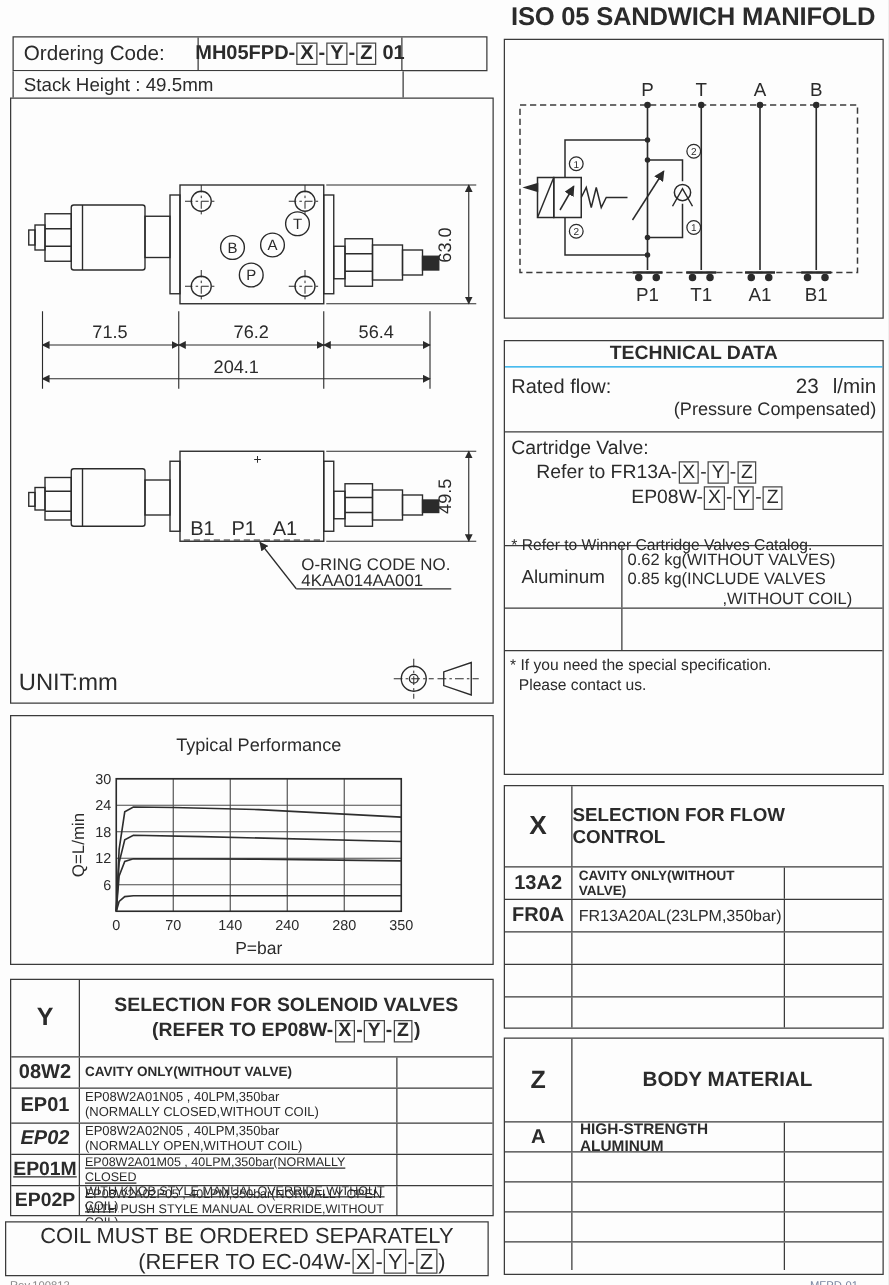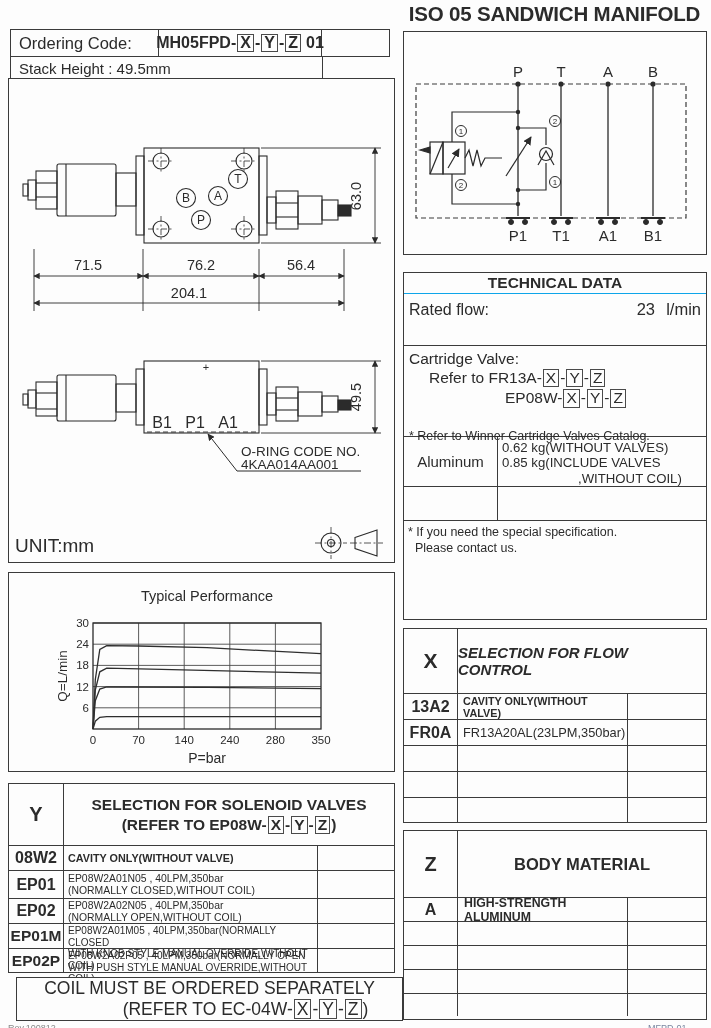--- a/index.html
+++ b/index.html
@@ -261,20 +261,21 @@
   </div>
 
   <div class="panel" style="left:403px;top:272px;width:304px;height:348px;">
     <div class="bB flexc bold" style="height:21px;font-size:15.5px;border-bottom-width:1.3px;">TECHNICAL DATA</div>
     <div style="height:52px;border-bottom:1.3px solid #3b3b3b;padding:6px 5px 0 5px;">
       <div style="display:flex;align-items:baseline;">
         <span style="font-size:16px;">Rated flow:</span>
         <span style="margin-left:auto;font-size:16.5px;">23</span>
         <span style="width:46px;text-align:right;font-size:16.5px;">l/min</span>
       </div>
+      <div style="text-align:right;font-size:14.5px;margin-top:1px;">(Pressure Compensated)</div>
     </div>
     <div style="height:90px;padding:4px 5px 0 5px;font-size:15.5px;">
       <div>Cartridge Valve:</div>
       <div style="margin-left:20px;margin-top:1px;">
         <span>Refer to FR13A-</span><span class="bx">X</span><span>-</span><span class="bx">Y</span><span>-</span><span class="bx">Z</span>
       </div>
       <div style="margin-left:96px;margin-top:2px;">
         <span>EP08W-</span><span class="bx">X</span><span>-</span><span class="bx">Y</span><span>-</span><span class="bx">Z</span>
       </div>
       <div style="font-size:12.5px;margin-top:21px;">* Refer to Winner Cartridge Valves Catalog.</div>
@@ -328,21 +329,21 @@
         <polyline points="84.0,156.0 86.3,106.5 90.8,76.5 97.7,72.6 129.6,73.0 198.0,74.7 312.0,80.7" fill="none" stroke="#2e2e2e" stroke-width="1.3"></polyline>
         <polyline points="84.0,156.0 86.3,117.1 90.8,98.8 97.7,95.2 152.4,96.3 312.0,100.2" fill="none" stroke="#2e2e2e" stroke-width="1.3"></polyline>
         <polyline points="84.0,156.0 86.3,127.7 90.8,116.1 97.7,114.0 198.0,114.3 312.0,115.7" fill="none" stroke="#2e2e2e" stroke-width="1.3"></polyline>
         <polyline points="84.0,156.0 86.3,148.2 90.8,144.3 97.7,143.6 312.0,143.6" fill="none" stroke="#2e2e2e" stroke-width="1.3"></polyline>
       </svg>
   </div>
 
   <div class="panel" style="left:403px;top:628px;width:304px;height:195px;">
     <div style="display:flex;height:64px;">
       <div class="bR flexc bold" style="width:54px;font-size:21px;">X</div>
-      <div class="flexc bold" style="flex:1;font-size:15px;font-style:italic;">SELECTION FOR FLOW CONTROL</div>
+      <div class="flexc bold" style="flex:1;font-size:15px;">SELECTION FOR FLOW CONTROL</div>
     </div>
     <div class="trow" style="height:26px;">
       <div class="bR tkc" style="width:54px;font-size:16px;">13A2</div>
       <div class="bR" style="width:170px;display:flex;align-items:center;padding-left:5px;font-size:10.8px;font-weight:600;">CAVITY ONLY(WITHOUT VALVE)</div>
       <div style="flex:1;"></div>
     </div>
     <div class="trow" style="height:26px;">
       <div class="bR tkc" style="width:54px;font-size:16px;">FR0A</div>
       <div class="bR" style="width:170px;display:flex;align-items:center;padding-left:5px;font-size:12.8px;">FR13A20AL(23LPM,350bar)</div>
       <div style="flex:1;"></div>
@@ -379,28 +380,28 @@
     </div>
     <div class="trow" style="height:28px;justify-content:flex-end;">
       <div class="bR tkc" style="width:55px;font-size:16px;">EP01</div>
       <div class="bR" style="width:254px;padding:2px 0 0 4px;font-size:10.4px;line-height:1.15;">
         <div>EP08W2A01N05 , 40LPM,350bar</div>
         <div>(NORMALLY CLOSED,WITHOUT COIL)</div>
       </div>
       <div style="flex:1;"></div>
     </div>
     <div class="trow" style="height:25px;">
-      <div class="bR tkc" style="width:55px;font-size:16px;">EP02</div>
+      <div class="bR tkc" style="width:55px;font-size:16px;font-style:italic;">EP02</div>
       <div class="bR" style="width:254px;padding:1px 0 0 4px;font-size:10.4px;line-height:1.12;">
         <div>EP08W2A02N05 , 40LPM,350bar</div>
         <div>(NORMALLY OPEN,WITHOUT COIL)</div>
       </div>
       <div style="flex:1;"></div>
     </div>
-    <div class="trow" style="height:25px;">
+    <div class="trow" style="height:25px;text-decoration:underline;">
       <div class="bR tkc" style="width:55px;font-size:15.5px;">EP01M</div>
       <div class="bR" style="width:254px;padding:1px 0 0 4px;font-size:10px;line-height:1.15;">
         <div>EP08W2A01M05 , 40LPM,350bar(NORMALLY CLOSED</div>
         <div>WITH KNOB STYLE MANUAL OVERRIDE,WITHOUT COIL)</div>
       </div>
       <div style="flex:1;"></div>
     </div>
     <div class="trow" style="height:24px;">
       <div class="bR tkc" style="width:55px;font-size:15.5px;">EP02P</div>
       <div class="bR" style="width:254px;padding:1px 0 0 4px;font-size:10px;line-height:1.15;">
@@ -436,21 +437,21 @@
         <div class="bR" style="width:170px;"></div>
         <div style="flex:1;"></div>
       </div>
     <div class="trow" style="height:23px;">
         <div class="bR" style="width:54px;"></div>
         <div class="bR" style="width:170px;"></div>
         <div style="flex:1;"></div>
       </div>
   </div>
 
-  <div class="panel flexc" style="left:16px;top:977px;width:387px;height:44px;flex-direction:column;font-size:17.5px;line-height:1.2;justify-content:flex-end;">
+  <div class="panel flexc" style="left:4px;top:977px;width:387px;height:44px;flex-direction:column;font-size:17.5px;line-height:1.2;justify-content:flex-end;">
     <div>COIL MUST BE ORDERED SEPARATELY</div>
     <div style="padding-left:72px;">
       <span>(REFER TO EC-04W-</span><span class="bx">X</span><span>-</span><span class="bx">Y</span><span>-</span><span class="bx">Z</span><span>)</span>
     </div>
   </div>
 
   <div class="abs" style="left:8px;top:1023px;height:5px;width:80px;overflow:hidden;font-size:9px;color:#8a8a8a;">Rev.100812</div>
   <div class="abs" style="left:648px;top:1023px;height:5px;width:60px;overflow:hidden;font-size:9px;color:#7a86a0;">MFPD-01</div>
 
 </div>

